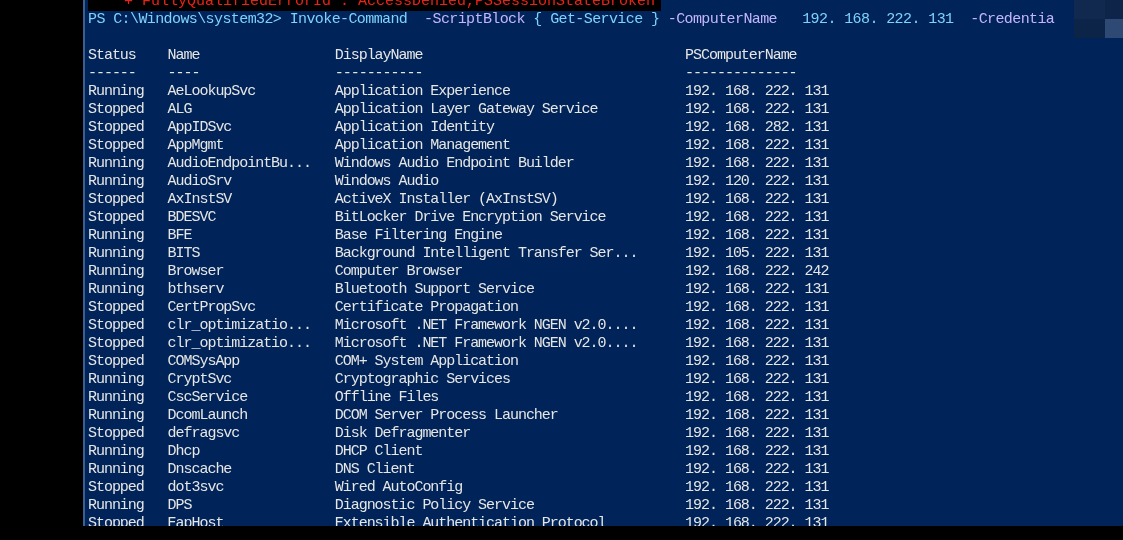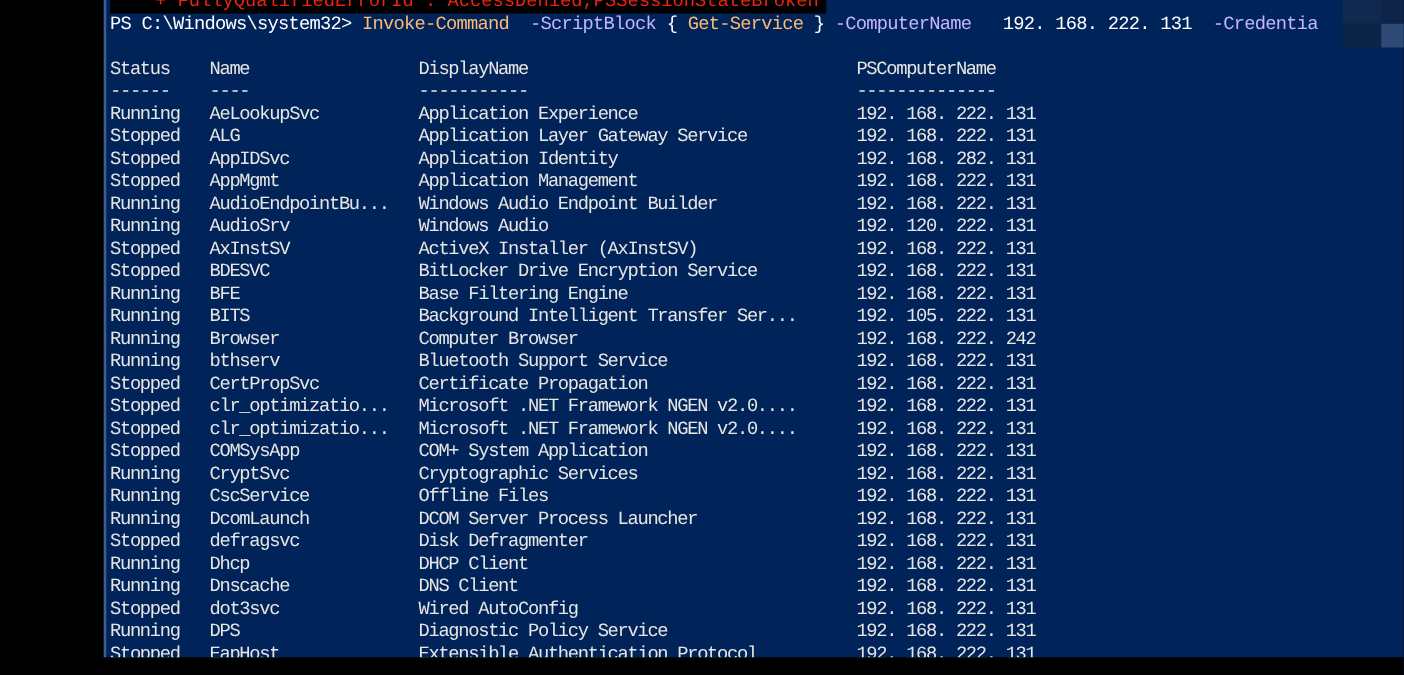--- a/index.html
+++ b/index.html
@@ -6,22 +6,22 @@
   .screen{position:relative;width:1123px;height:526px;background:#000;overflow:hidden;
           font-family:Liberation Mono, monospace;margin-left:45px;}
   .console{position:absolute;left:38px;top:0;width:1085px;height:540px;box-sizing:border-box;
            background:#00235a;border-left:2px solid #3c5f8e;overflow:hidden;
            padding-left:3px;color:#e6e6e3;font-size:15px;line-height:18px;}
   .line{white-space:pre;height:18px;letter-spacing:-1.04px;}
   .error-line{height:11px;overflow:hidden;letter-spacing:0;}
   .error-line .bar{display:block;width:573px;height:18px;margin-top:-7px;
                    background:#000;color:#eb2313;}
   .prompt-line{letter-spacing:-0.6px;}
-  .t-default{color:#ffffff;}
-  .t-command{color:#fdba74;}
+  .t-default{color:#7dd3fc;}
+  .t-command{color:#7dd3fc;}
   .t-parameter{color:#c4b5fd;}
   .mosaic{position:absolute;left:1029px;top:0;width:94px;height:38px;display:grid;
           grid-template-columns:1fr 1fr 1fr;grid-template-rows:19px 19px;}
   .mosaic div{width:100%;height:100%;}
   .m1{background:#12294f;} .m2{background:#0e2549;} .m3{background:#1d3a66;}
   .m4{background:#0d2449;} .m5{background:#2e4a74;} .m6{background:#1e3a64;}
 </style>
 </head>
 <body>
 

